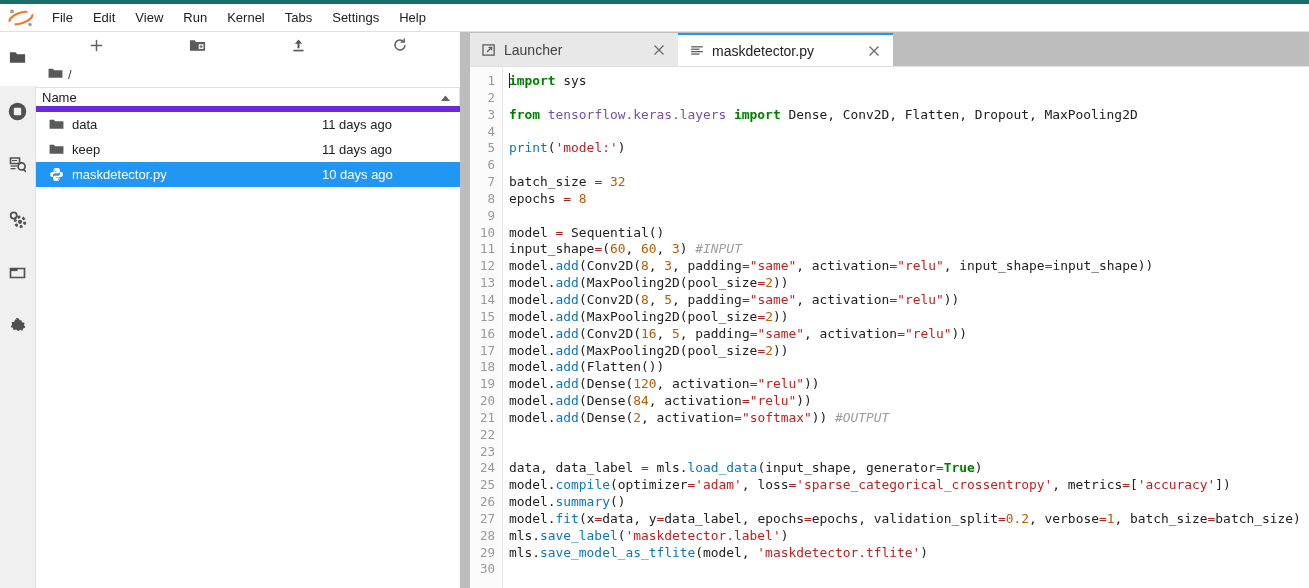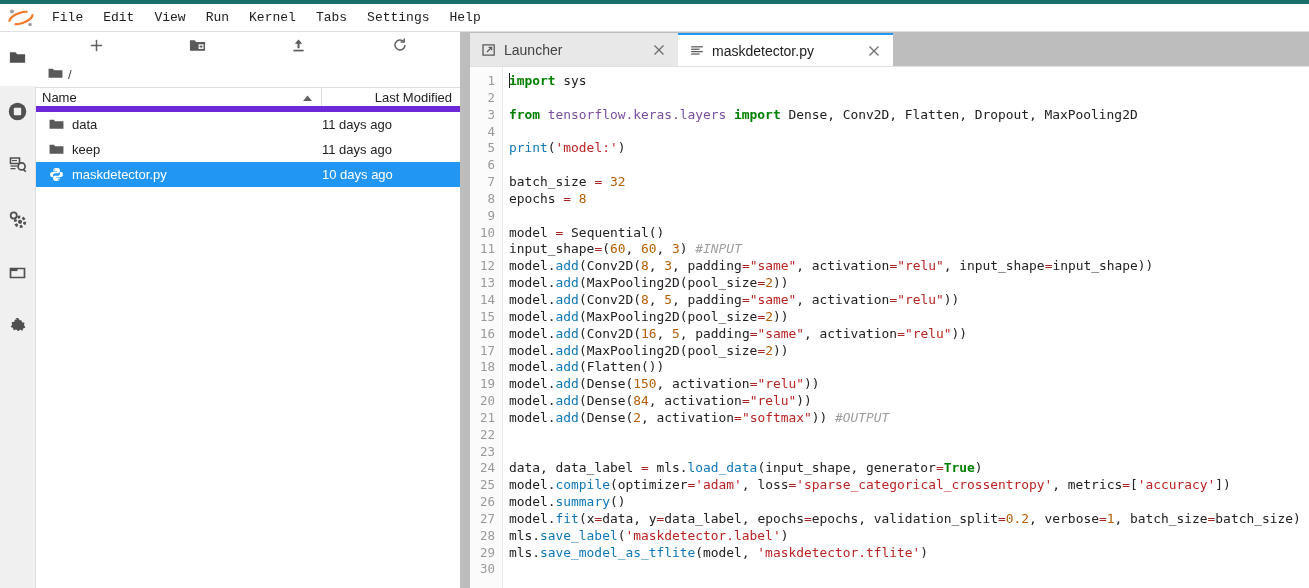--- a/index.html
+++ b/index.html
@@ -14,21 +14,20 @@
   
   #top-accent { height: 4px; background: #1a6f6b; width: 100%; }
 
   
   #menu-bar {
     height: 28px;
     background: #ffffff;
     border-bottom: 1px solid #e0e0e0;
     display: flex; align-items: center;
     padding-left: 6px;
-    font-family: Liberation Mono, monospace;
   }
   #jupyter-logo { width: 30px; height: 22px; position: relative; margin-right: 6px; flex: 0 0 auto; }
   .menu-item {
     font-size: 13px; color: #212121;
     padding: 3px 10px;
     cursor: default;
     line-height: 16px;
     white-space: nowrap;
   }
 
@@ -343,23 +342,20 @@
     </div>
 
     <div id="fb-header">
       <div class="fb-col-name">
         <span class="label">Name</span>
         <span class="sort-arrow">
           <svg width="11" height="7" viewBox="0 0 11 7">
               <path d="M5.5 0.6L10 6H1z" fill="#616161"></path>
             </svg>
         </span>
-      </div>
-      <div class="fb-col-mod">
-        <span>Last Modified</span>
       </div>
     </div>
 
     <div id="fb-list">
       <div class="fb-row">
         <span class="ico">
           <svg width="15" height="13" viewBox="0 0 16 13">
               <path d="M0.6 1.4h4.6l1.3 1.6H15.4V11H0.6z" fill="#5a5a5a"></path>
             </svg>
         </span>
@@ -471,21 +467,21 @@
           <div class="cl">&nbsp;</div>
           <div class="cl"><span class="tk-pl">model </span><span class="tk-op">=</span><span class="tk-pl"> Sequential()</span></div>
           <div class="cl"><span class="tk-pl">input_shape</span><span class="tk-op">=</span><span class="tk-pl">(</span><span class="tk-num">60</span><span class="tk-pl">, </span><span class="tk-num">60</span><span class="tk-pl">, </span><span class="tk-num">3</span><span class="tk-pl">) </span><span class="tk-cm">#INPUT</span></div>
           <div class="cl"><span class="tk-pl">model.</span><span class="tk-fn">add</span><span class="tk-pl">(Conv2D(</span><span class="tk-num">8</span><span class="tk-pl">, </span><span class="tk-num">3</span><span class="tk-pl">, padding</span><span class="tk-op">=</span><span class="tk-str">"same"</span><span class="tk-pl">, activation</span><span class="tk-op">=</span><span class="tk-str">"relu"</span><span class="tk-pl">, input_shape</span><span class="tk-op">=</span><span class="tk-pl">input_shape))</span></div>
           <div class="cl"><span class="tk-pl">model.</span><span class="tk-fn">add</span><span class="tk-pl">(MaxPooling2D(pool_size</span><span class="tk-op">=</span><span class="tk-num">2</span><span class="tk-pl">))</span></div>
           <div class="cl"><span class="tk-pl">model.</span><span class="tk-fn">add</span><span class="tk-pl">(Conv2D(</span><span class="tk-num">8</span><span class="tk-pl">, </span><span class="tk-num">5</span><span class="tk-pl">, padding</span><span class="tk-op">=</span><span class="tk-str">"same"</span><span class="tk-pl">, activation</span><span class="tk-op">=</span><span class="tk-str">"relu"</span><span class="tk-pl">))</span></div>
           <div class="cl"><span class="tk-pl">model.</span><span class="tk-fn">add</span><span class="tk-pl">(MaxPooling2D(pool_size</span><span class="tk-op">=</span><span class="tk-num">2</span><span class="tk-pl">))</span></div>
           <div class="cl"><span class="tk-pl">model.</span><span class="tk-fn">add</span><span class="tk-pl">(Conv2D(</span><span class="tk-num">16</span><span class="tk-pl">, </span><span class="tk-num">5</span><span class="tk-pl">, padding</span><span class="tk-op">=</span><span class="tk-str">"same"</span><span class="tk-pl">, activation</span><span class="tk-op">=</span><span class="tk-str">"relu"</span><span class="tk-pl">))</span></div>
           <div class="cl"><span class="tk-pl">model.</span><span class="tk-fn">add</span><span class="tk-pl">(MaxPooling2D(pool_size</span><span class="tk-op">=</span><span class="tk-num">2</span><span class="tk-pl">))</span></div>
           <div class="cl"><span class="tk-pl">model.</span><span class="tk-fn">add</span><span class="tk-pl">(Flatten())</span></div>
-          <div class="cl"><span class="tk-pl">model.</span><span class="tk-fn">add</span><span class="tk-pl">(Dense(</span><span class="tk-num">150</span><span class="tk-pl">, activation</span><span class="tk-op">=</span><span class="tk-str">"relu"</span><span class="tk-pl">))</span></div>
+          <div class="cl"><span class="tk-pl">model.</span><span class="tk-fn">add</span><span class="tk-pl">(Dense(</span><span class="tk-num">120</span><span class="tk-pl">, activation</span><span class="tk-op">=</span><span class="tk-str">"relu"</span><span class="tk-pl">))</span></div>
           <div class="cl"><span class="tk-pl">model.</span><span class="tk-fn">add</span><span class="tk-pl">(Dense(</span><span class="tk-num">84</span><span class="tk-pl">, activation</span><span class="tk-op">=</span><span class="tk-str">"relu"</span><span class="tk-pl">))</span></div>
           <div class="cl"><span class="tk-pl">model.</span><span class="tk-fn">add</span><span class="tk-pl">(Dense(</span><span class="tk-num">2</span><span class="tk-pl">, activation</span><span class="tk-op">=</span><span class="tk-str">"softmax"</span><span class="tk-pl">)) </span><span class="tk-cm">#OUTPUT</span></div>
           <div class="cl">&nbsp;</div>
           <div class="cl">&nbsp;</div>
           <div class="cl"><span class="tk-pl">data, data_label </span><span class="tk-op">=</span><span class="tk-pl"> mls.</span><span class="tk-fn">load_data</span><span class="tk-pl">(input_shape, generator</span><span class="tk-op">=</span><span class="tk-bi">True</span><span class="tk-pl">)</span></div>
           <div class="cl"><span class="tk-pl">model.</span><span class="tk-fn">compile</span><span class="tk-pl">(optimizer</span><span class="tk-op">=</span><span class="tk-str">'adam'</span><span class="tk-pl">, loss</span><span class="tk-op">=</span><span class="tk-str">'sparse_categorical_crossentropy'</span><span class="tk-pl">, metrics</span><span class="tk-op">=</span><span class="tk-pl">[</span><span class="tk-str">'accuracy'</span><span class="tk-pl">])</span></div>
           <div class="cl"><span class="tk-pl">model.</span><span class="tk-fn">summary</span><span class="tk-pl">()</span></div>
           <div class="cl"><span class="tk-pl">model.</span><span class="tk-fn">fit</span><span class="tk-pl">(x</span><span class="tk-op">=</span><span class="tk-pl">data, y</span><span class="tk-op">=</span><span class="tk-pl">data_label, epochs</span><span class="tk-op">=</span><span class="tk-pl">epochs, validation_split</span><span class="tk-op">=</span><span class="tk-num">0.2</span><span class="tk-pl">, verbose</span><span class="tk-op">=</span><span class="tk-num">1</span><span class="tk-pl">, batch_size</span><span class="tk-op">=</span><span class="tk-pl">batch_size)</span></div>
           <div class="cl"><span class="tk-pl">mls.</span><span class="tk-fn">save_label</span><span class="tk-pl">(</span><span class="tk-str">'maskdetector.label'</span><span class="tk-pl">)</span></div>
           <div class="cl"><span class="tk-pl">mls.</span><span class="tk-fn">save_model_as_tflite</span><span class="tk-pl">(model, </span><span class="tk-str">'maskdetector.tflite'</span><span class="tk-pl">)</span></div>

